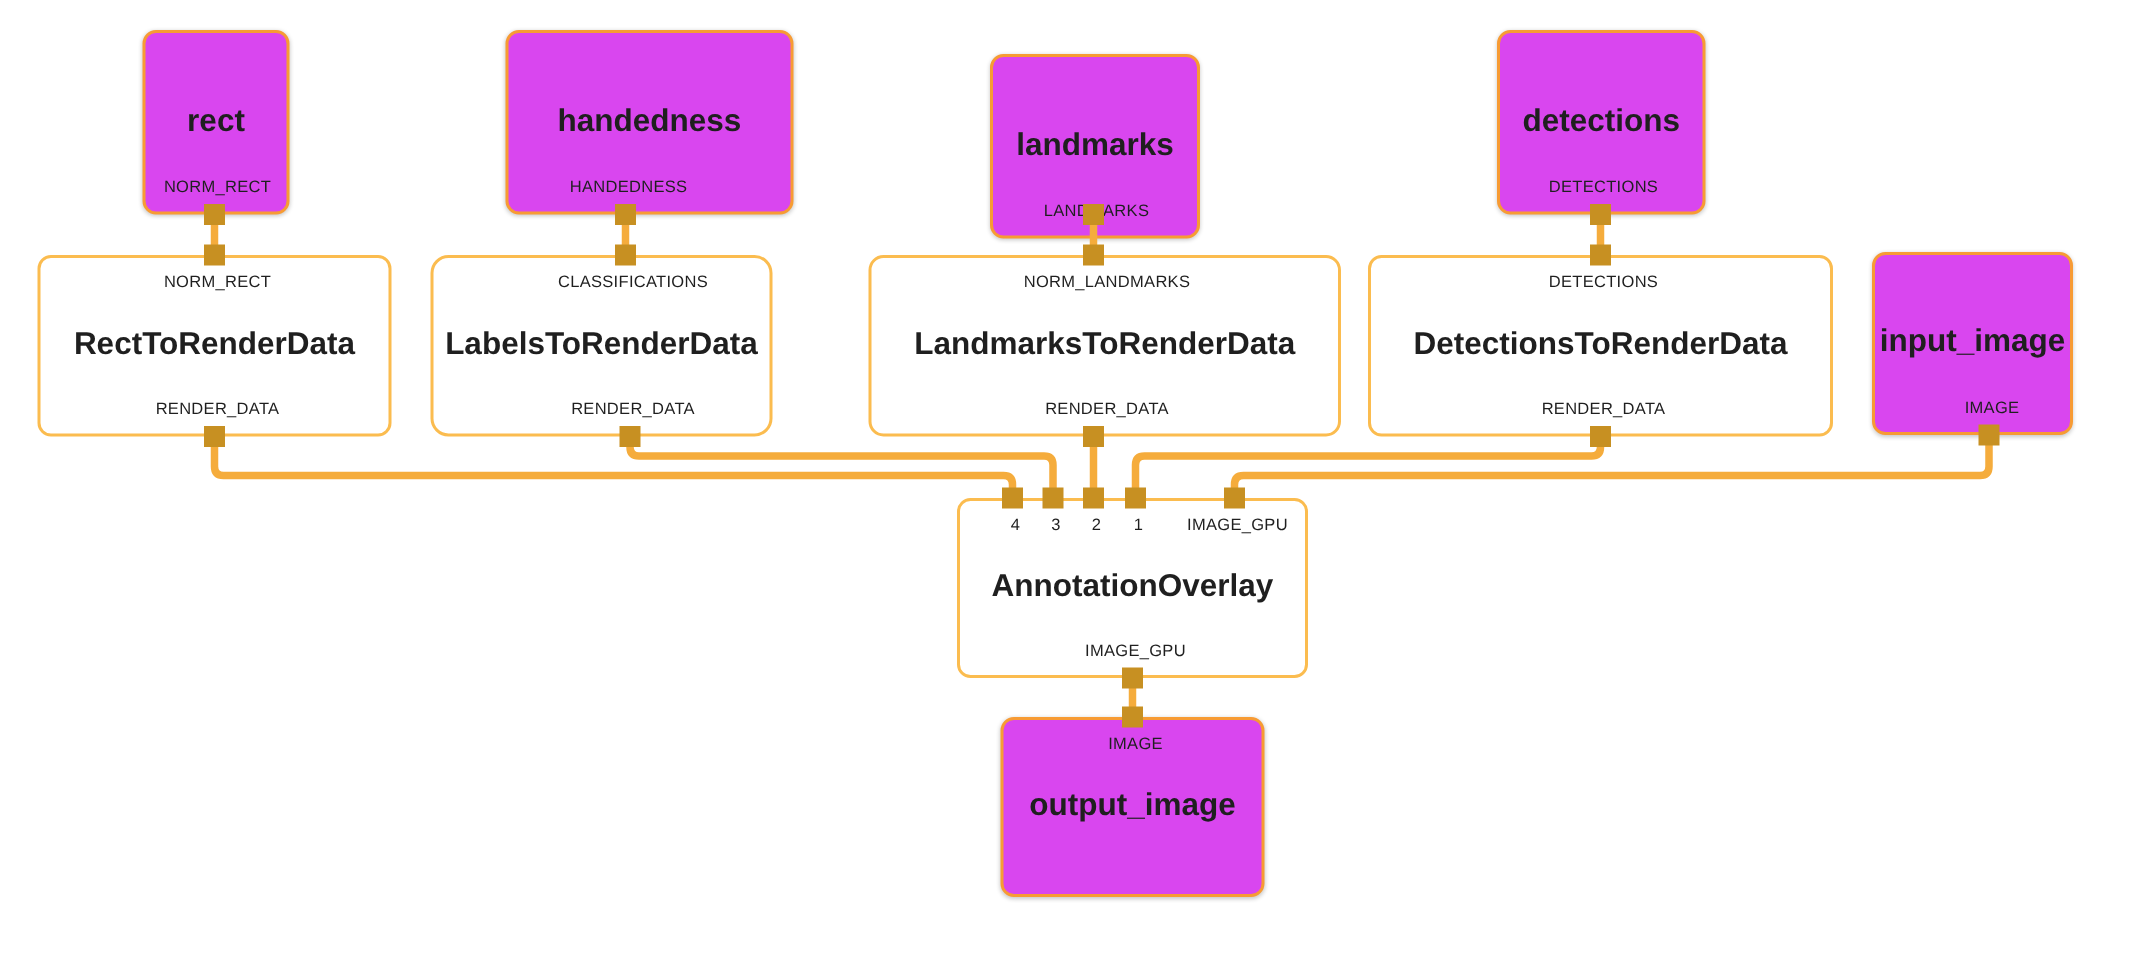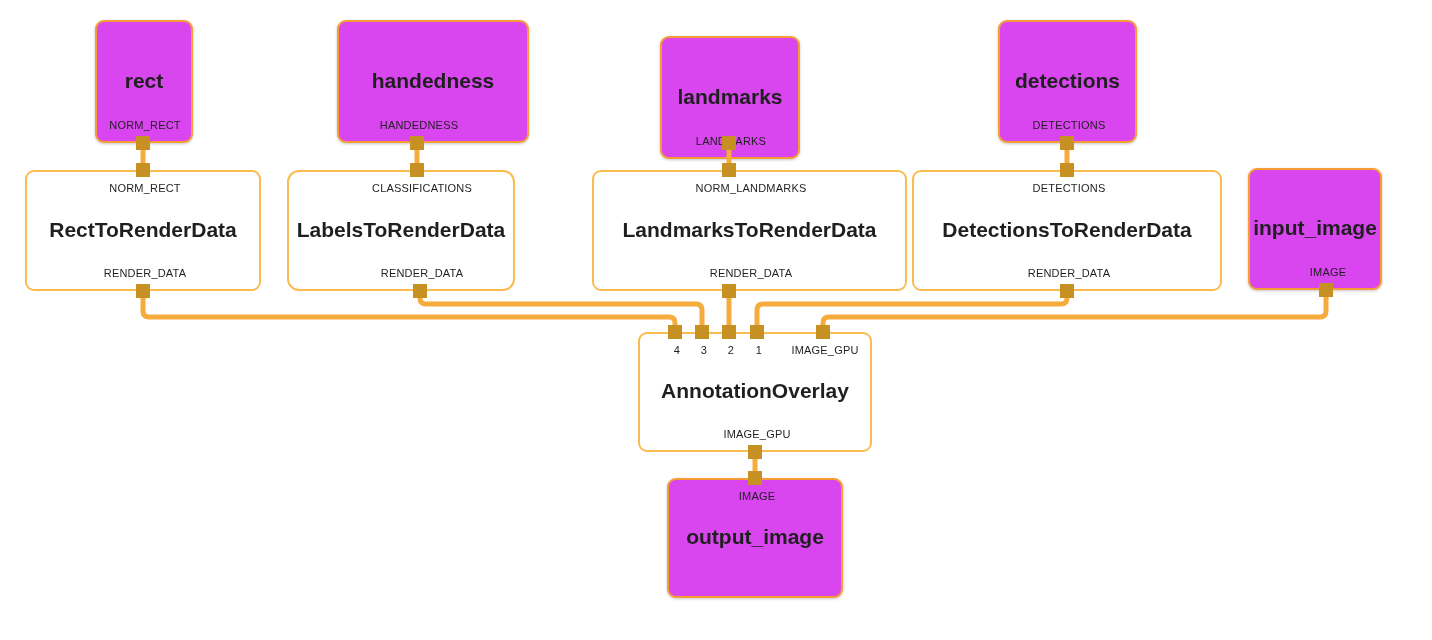--- a/index.html
+++ b/index.html
@@ -79,21 +79,21 @@
     <div class="node calculator" style="left: 25px; top: 170px; width: 236px; height: 121px;">
       <span class="port-label top" style="left: 118px;">NORM_RECT</span>
       <div class="node-title">RectToRenderData</div>
       <span class="port-label bottom" style="left: 118px;">RENDER_DATA</span>
     </div>
     <div class="node calculator" style="left: 287px; top: 170px; width: 228px; height: 121px; border-radius: 12px;">
       <span class="port-label top" style="left: 133px;">CLASSIFICATIONS</span>
       <div class="node-title">LabelsToRenderData</div>
       <span class="port-label bottom" style="left: 133px;">RENDER_DATA</span>
     </div>
-    <div class="node calculator" style="left: 592px; top: 170px; width: 315px; height: 121px;">
+    <div class="node calculator" style="left: 579px; top: 170px; width: 315px; height: 121px; border-radius: 10px;">
       <span class="port-label top" style="left: 157px;">NORM_LANDMARKS</span>
       <div class="node-title">LandmarksToRenderData</div>
       <span class="port-label bottom" style="left: 157px;">RENDER_DATA</span>
     </div>
     <div class="node calculator" style="left: 912px; top: 170px; width: 310px; height: 121px;">
       <span class="port-label top" style="left: 155px;">DETECTIONS</span>
       <div class="node-title">DetectionsToRenderData</div>
       <span class="port-label bottom" style="left: 155px;">RENDER_DATA</span>
     </div>
     <div class="node stream" style="left: 1248px; top: 168px; width: 134px; height: 122px;">

